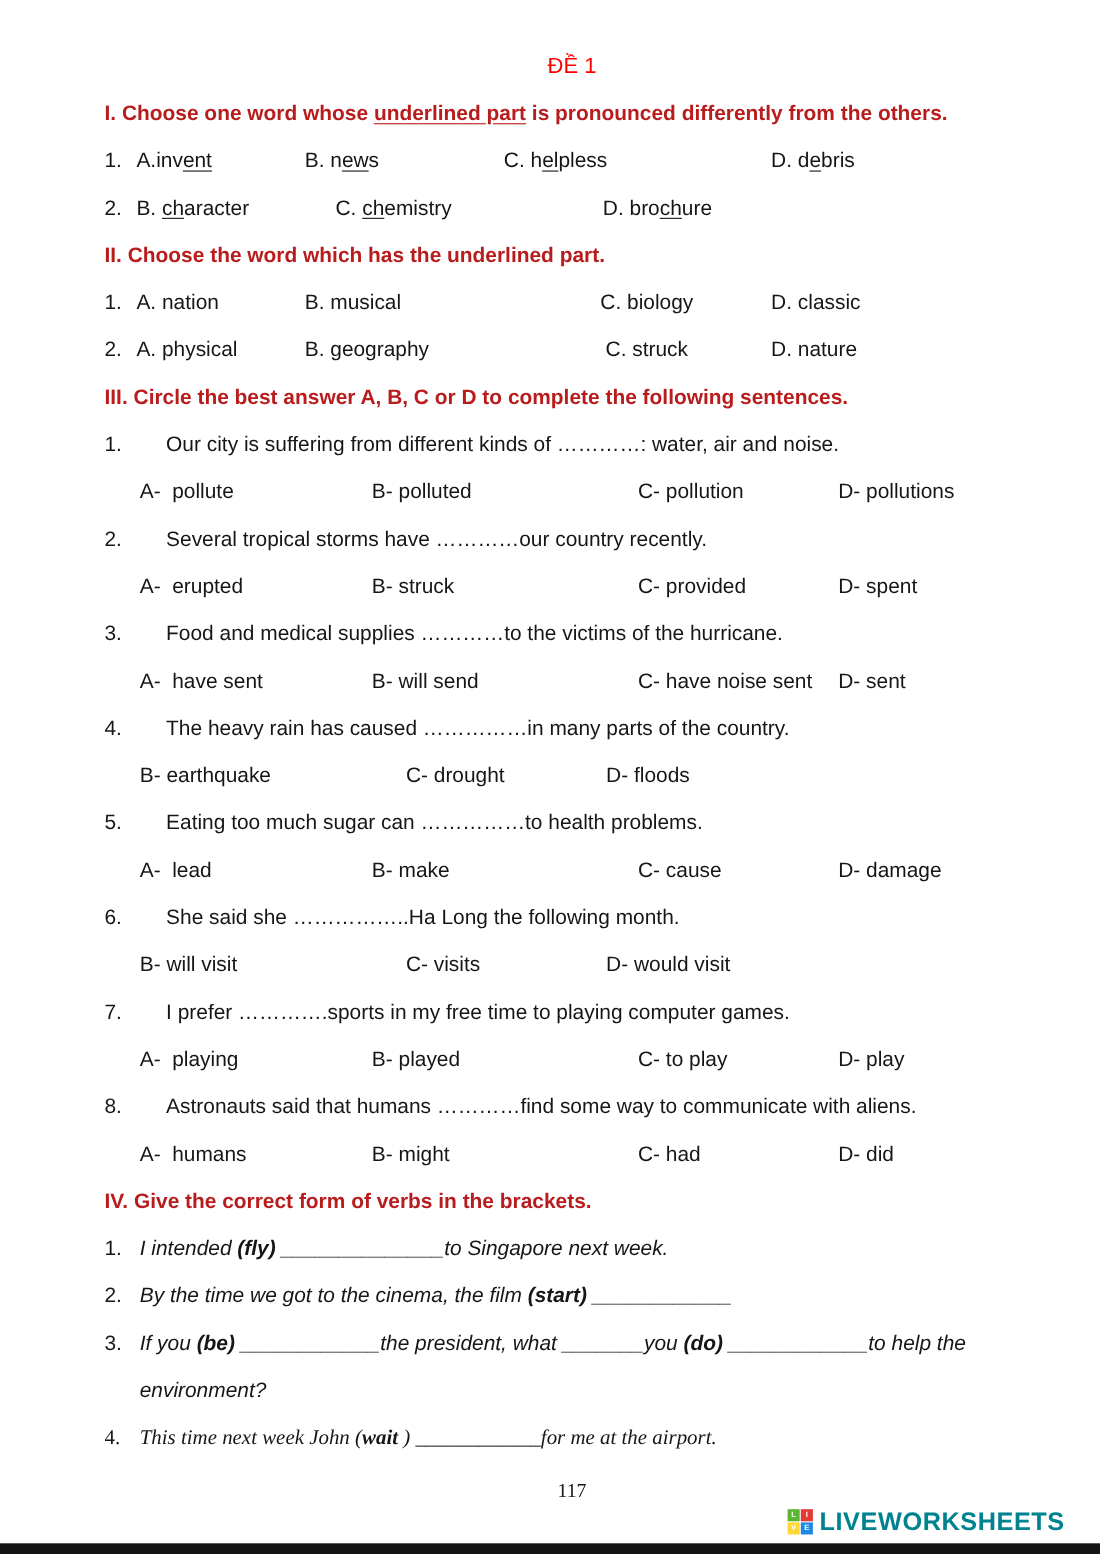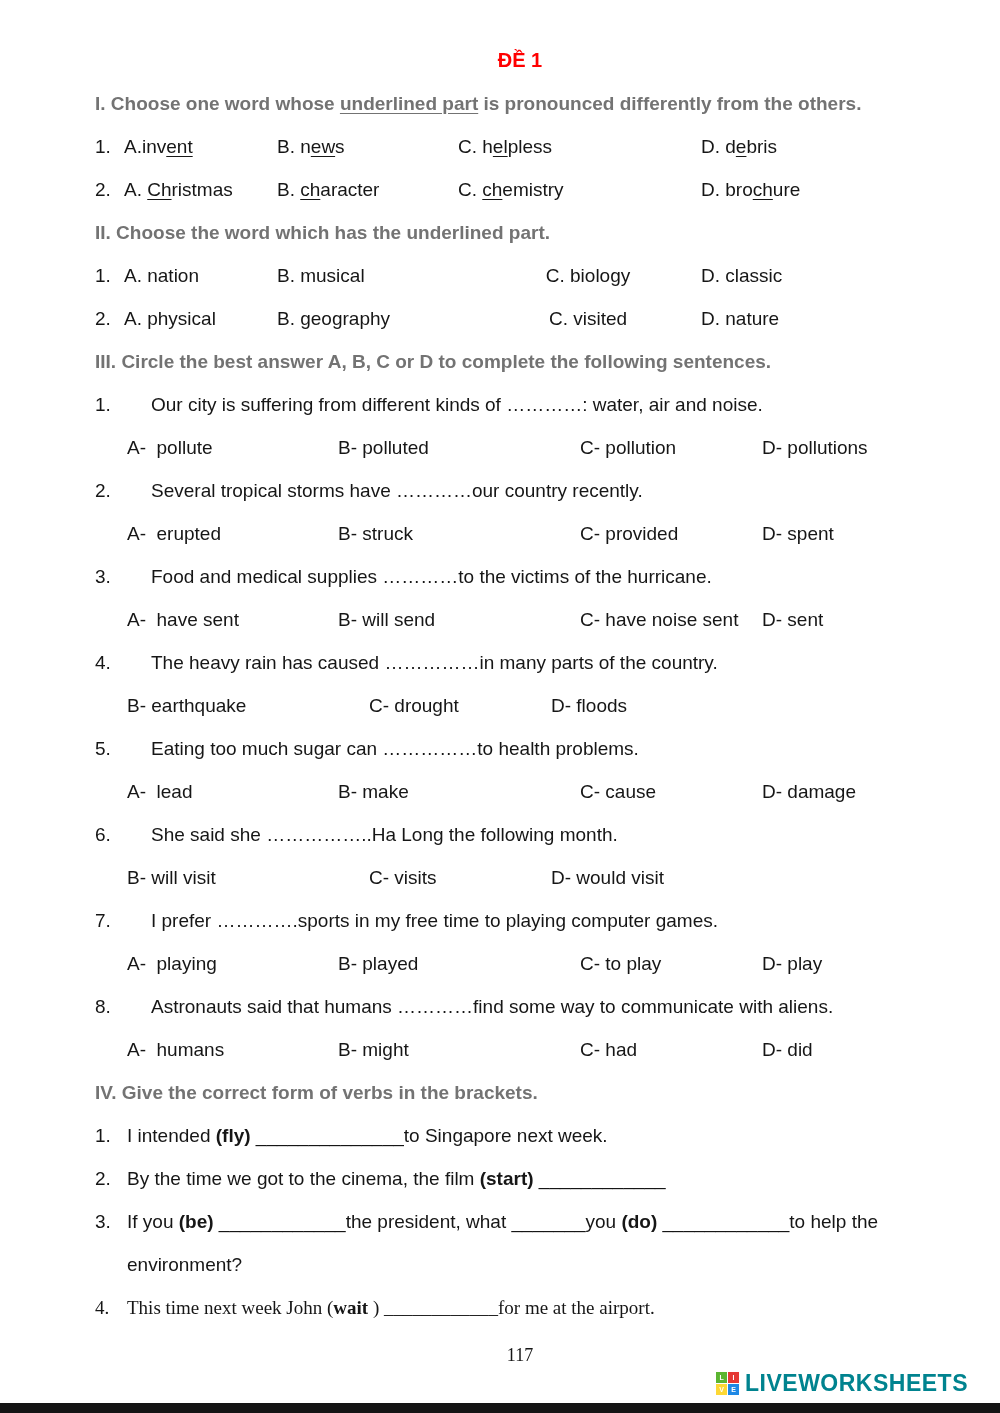--- a/index.html
+++ b/index.html
@@ -2,22 +2,22 @@
 <html><head>
 <meta charset="utf-8">
 <style>
   html,body{margin:0;padding:0;background:#e9e9e9;}
   .page{
     width:1000px;height:1413px;background:#ffffff;position:relative;overflow:hidden;
     font-family:"Liberation Sans","DejaVu Sans",sans-serif;font-size:19px;color:#161616;
     margin:0 auto;
   }
   .content{padding:39px 55px 0 95px;}
-  .title{text-align:center;font-weight:700;font-size:20px;color:#ff0000;line-height:43px;}
-  .heading{color:#737373;font-weight:700;line-height:43px;}
+  .title{text-align:center;font-weight:400;font-size:20px;color:#ff0000;line-height:43px;}
+  .heading{color:#b91c1c;font-weight:700;line-height:43px;}
   .row{display:flex;line-height:43px;align-items:baseline;}
   .pre{white-space:pre-wrap;}
   .ul{text-decoration:underline;text-underline-offset:3px;}
   
   .s1 .c-num{flex:0 0 29px;}
   .s1 .c-a{flex:0 0 153px;}
   .s1 .c-b{flex:0 0 181px;}
   .s1 .c-c{flex:0 0 243px;}
   
   .s2 .c-num{flex:0 0 29px;}
@@ -26,21 +26,21 @@
   .s2 .c-c{flex:0 0 226px;text-align:center;}
   
   .stem .c-num{flex:0 0 32px;}
   .stem .stem-text{flex:1 1 auto;margin-left:24px;}
   .opts3{padding-left:32px;}
   .opts3 .c-a{flex:0 0 211px;}
   .opts3 .c-b{flex:0 0 242px;}
   .opts3 .c-c{flex:0 0 182px;}
   
   .s4 .c-num{flex:0 0 32px;}
-  .s4 .stem-text{flex:1 1 auto;}
+  .s4 .stem-text{flex:1 1 auto;font-style:italic;}
   .serif{font-family:"Liberation Serif","DejaVu Serif",serif;}
   .pagenum{text-align:center;font-family:"Liberation Serif","DejaVu Serif",serif;font-size:18px;margin-top:14px;line-height:24px;}
   
   .brand{position:absolute;right:32px;bottom:16px;display:flex;align-items:center;gap:6px;cursor:pointer;padding-left:12px;}
   .brand-icon{display:grid;grid-template-columns:11px 11px;grid-auto-rows:11px;gap:1px;}
   .sq{width:11px;height:11px;color:#fff;font-size:7px;font-weight:700;line-height:11px;text-align:center;font-family:"Liberation Sans",sans-serif;}
   .sq.g{background:#5bb531;}
   .sq.r{background:#e53935;}
   .sq.y{background:#fdd835;}
   .sq.b{background:#1e88e5;}
@@ -60,40 +60,39 @@
     <div class="row s1">
       <span class="c-num pre">1.</span>
       <span class="c-a pre"><span class="pre">A.</span><span class="pre">inv</span><span class="ul pre">ent</span><span class="pre"></span></span>
       <span class="c-b pre"><span class="pre">B. </span><span class="pre">n</span><span class="ul pre">ew</span><span class="pre">s</span></span>
       <span class="c-c pre"><span class="pre">C. </span><span class="pre">h</span><span class="ul pre">el</span><span class="pre">pless</span></span>
       <span class="c-d pre"><span class="pre">D. </span><span class="pre">d</span><span class="ul pre">e</span><span class="pre">bris</span></span>
     </div>
 
     <div class="row s1">
       <span class="c-num pre">2.</span>
-      <span class="c-a pre"><span class="pre">A. </span><span class="pre"></span><span class="ul pre">Ch</span><span class="pre">ristmas</span></span>
       <span class="c-b pre"><span class="pre">B. </span><span class="pre"></span><span class="ul pre">ch</span><span class="pre">aracter</span></span>
       <span class="c-c pre"><span class="pre">C. </span><span class="pre"></span><span class="ul pre">ch</span><span class="pre">emistry</span></span>
       <span class="c-d pre"><span class="pre">D. </span><span class="pre">bro</span><span class="ul pre">ch</span><span class="pre">ure</span></span>
     </div>
 
     <div class="heading">II. Choose the word which has the underlined part.</div>
 
     <div class="row s2">
       <span class="c-num pre">1.</span>
       <span class="c-a pre">A. nation</span>
       <span class="c-b pre">B. musical</span>
       <span class="c-c pre">C. biology</span>
       <span class="c-d pre">D. classic</span>
     </div>
     <div class="row s2">
       <span class="c-num pre">2.</span>
       <span class="c-a pre">A. physical</span>
       <span class="c-b pre">B. geography</span>
-      <span class="c-c pre">C. visited</span>
+      <span class="c-c pre">C. struck</span>
       <span class="c-d pre">D. nature</span>
     </div>
 
     <div class="heading">III. Circle the best answer A, B, C or D to complete the following sentences.</div>
 
     <div class="row stem">
       <span class="c-num pre">1.</span>
       <span class="stem-text pre">Our city is suffering from different kinds of …………: water, air and noise.</span>
     </div>
     <div class="row opts3">

